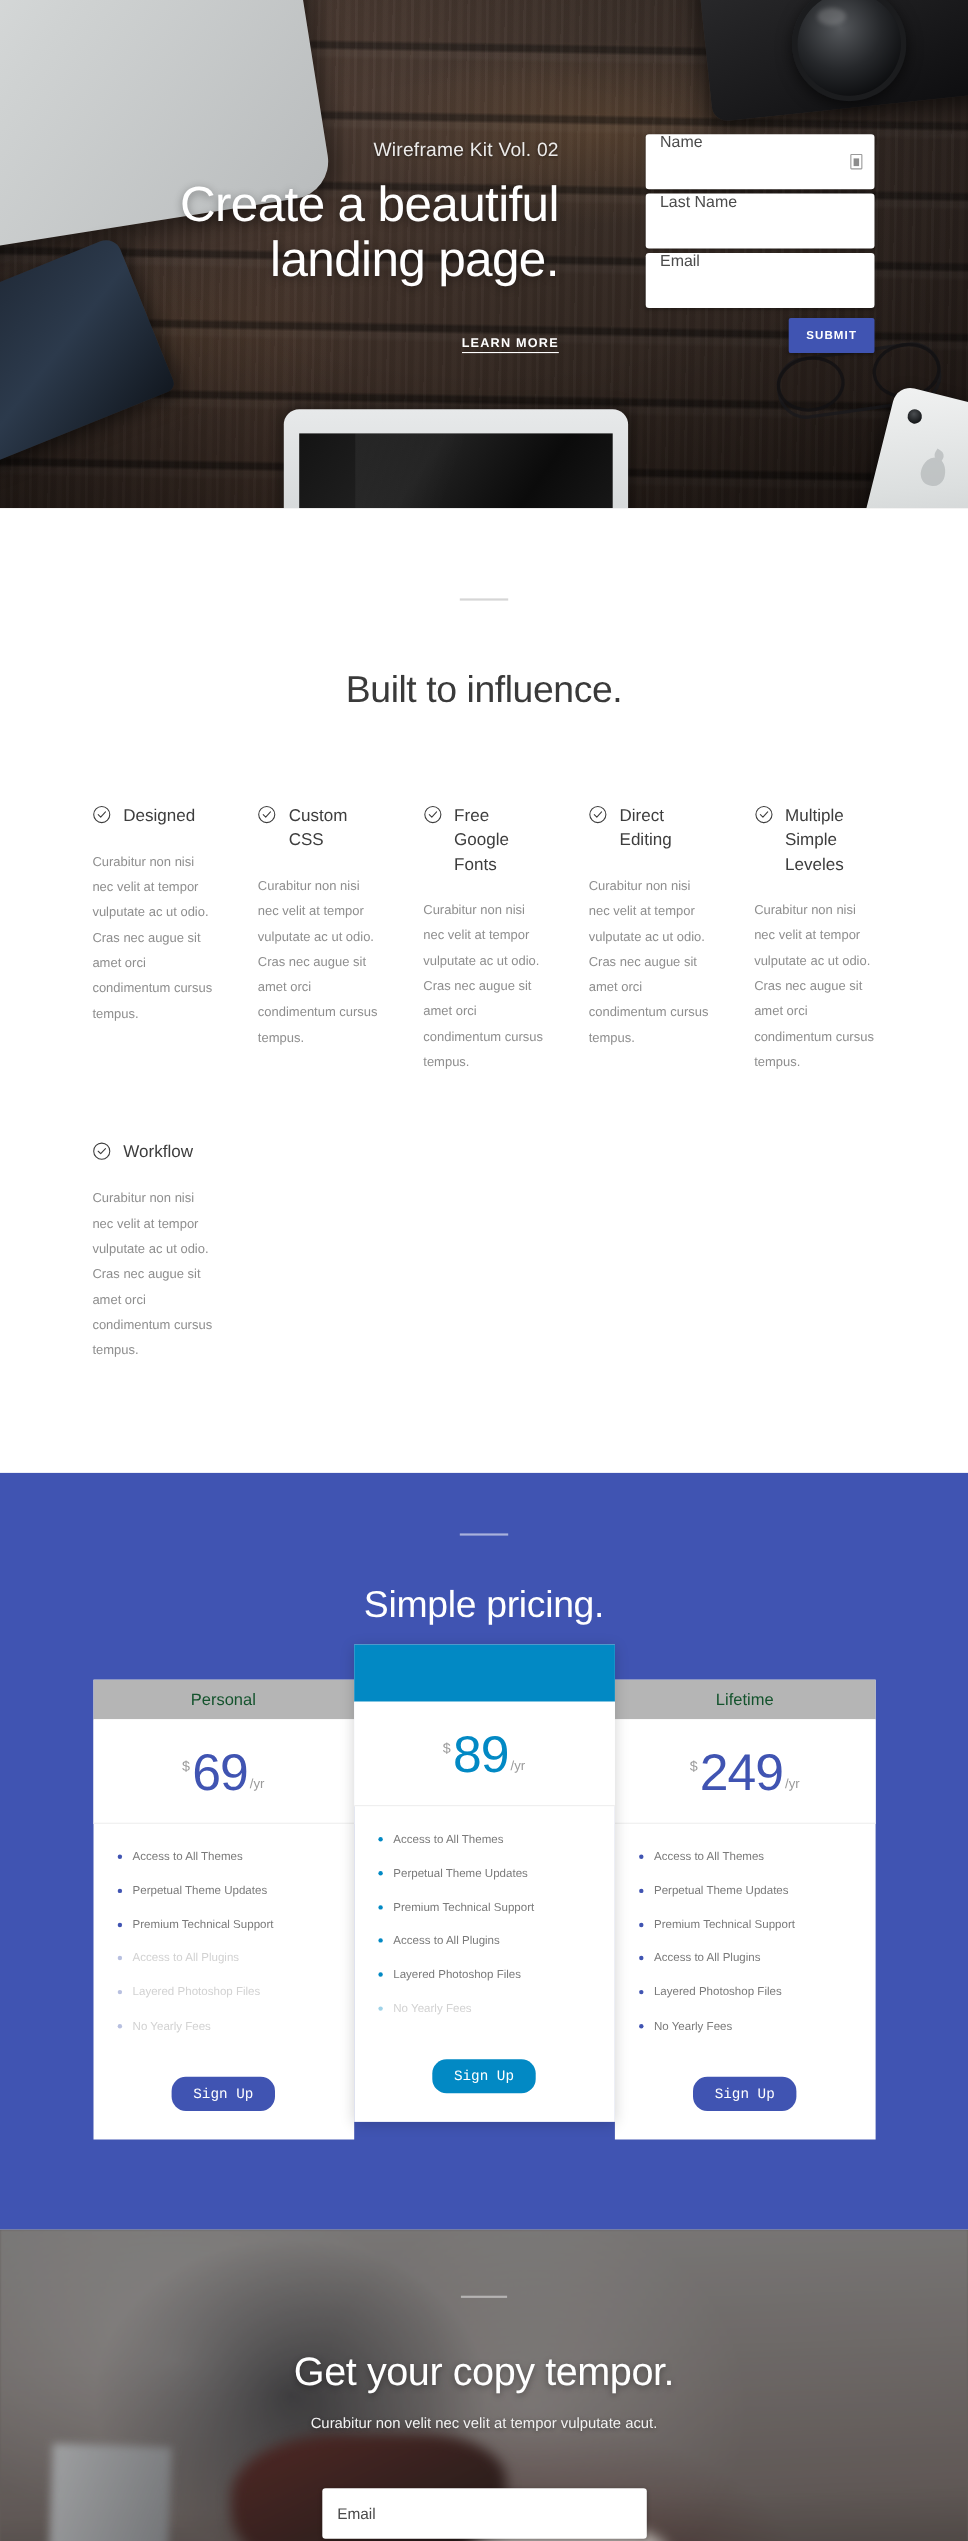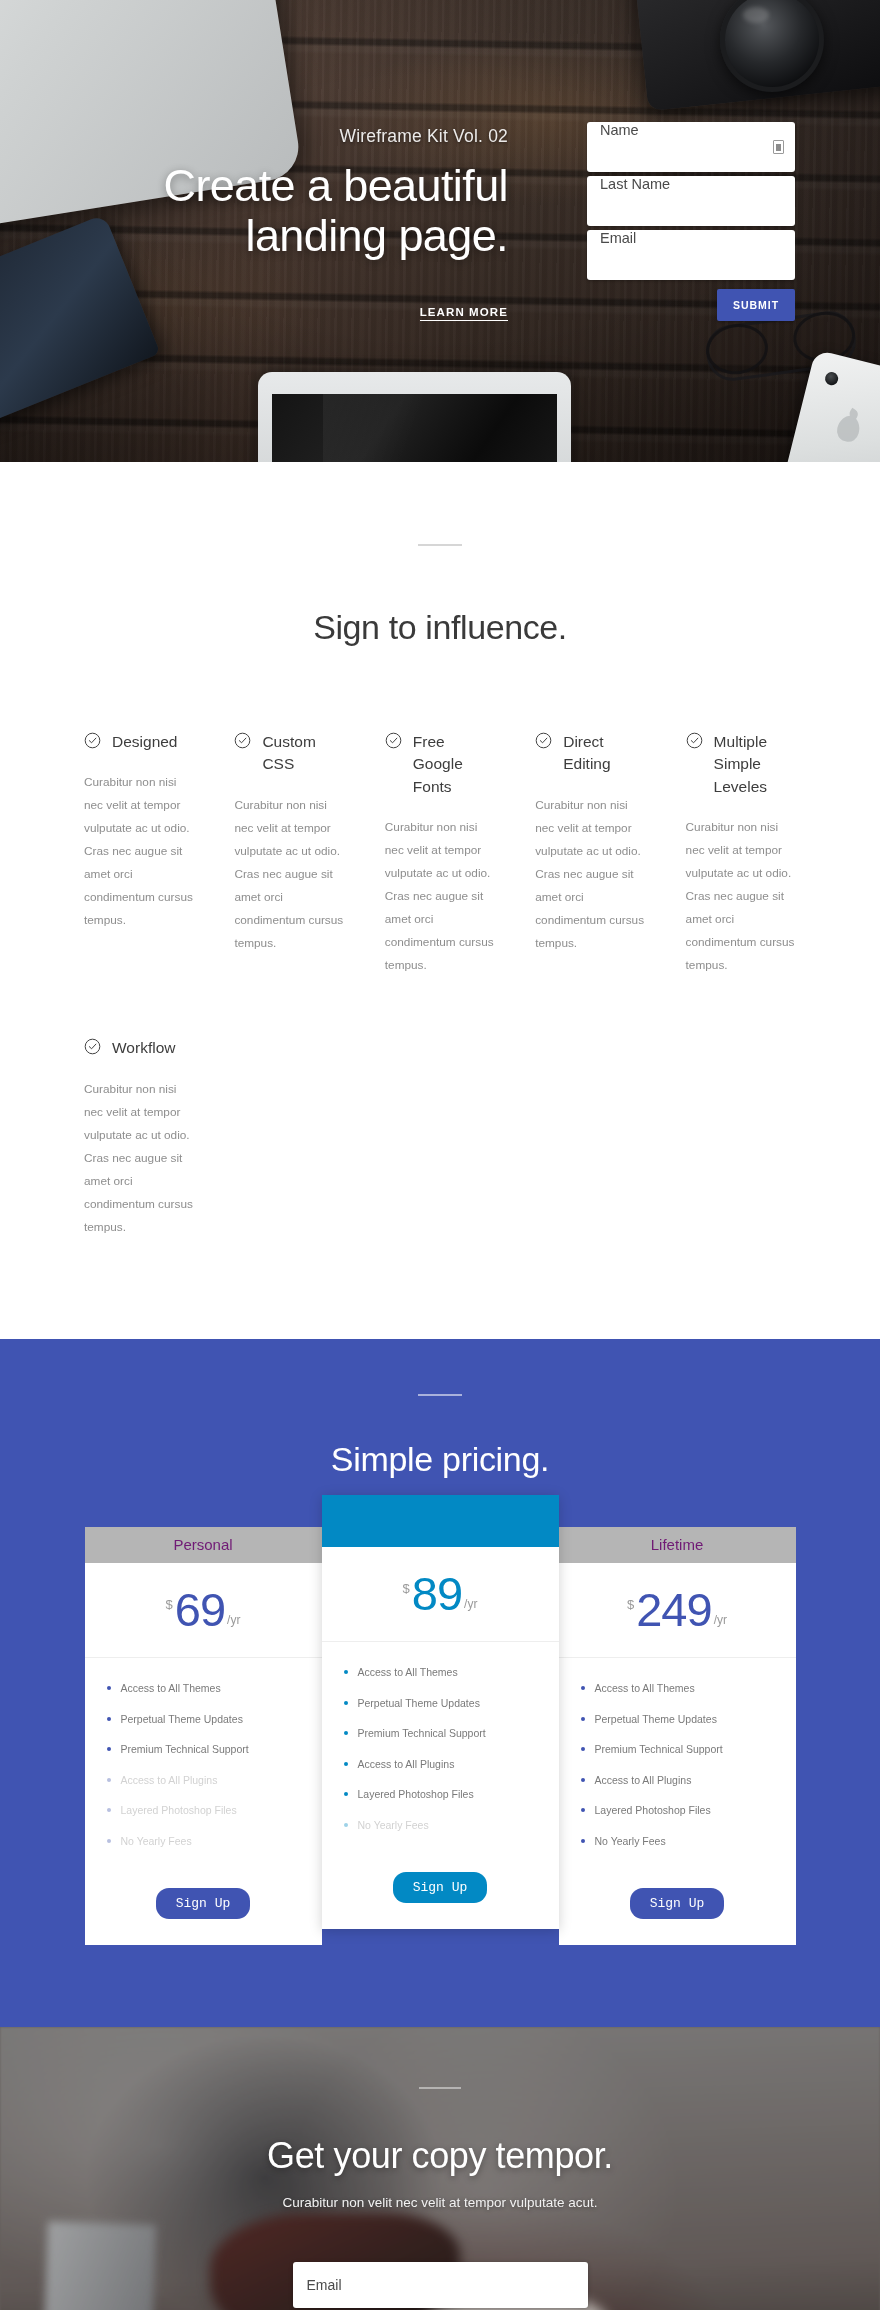--- a/index.html
+++ b/index.html
@@ -290,21 +290,21 @@
   .card-featured {
     width: 237px;
     margin-top: -32px;
     z-index: 4;
     box-shadow: 0 2px 12px rgba(0,0,0,0.18);
   }
   .card-head {
     height: 36px;
     display: flex; align-items: center; justify-content: center;
     background: #b5b5b5;
-    color: #701a75;
+    color: #14532d;
     font-size: 15px; font-weight: 400;
   }
   .card-featured .card-head { background: #0289c4; height: 52px; }
   .price-box {
     height: 95px;
     display: flex; align-items: center; justify-content: center;
     border-bottom: 1px solid #eeeeee;
     background: #fff;
   }
   .price-inner { display: flex; align-items: flex-start; }
@@ -481,21 +481,21 @@
       </div>
       <div class="field">
         <span class="field-text">Email</span>
       </div>
       <button class="submit-btn">SUBMIT</button>
     </div>
   </section>
 
   <section class="features">
     <div class="mini-divider"></div>
-    <h2 class="section-title">Sign to influence.</h2>
+    <h2 class="section-title">Built to influence.</h2>
     <div class="feat-grid" id="feat-grid">
         <div class="feat-cell">
           <div class="feat-head">
             <span class="check-icon"><svg width="17" height="17" viewBox="0 0 20 20" fill="none">
                 <circle cx="10" cy="10" r="8.6" stroke="#3d3d3d" stroke-width="1.15"></circle>
                 <path d="M6.2 10.1 L8.9 12.7 L14.0 7.2" stroke="#3d3d3d" stroke-width="1.15" stroke-linecap="round" stroke-linejoin="round"></path>
               </svg></span>
             <span class="feat-name">Designed</span>
           </div>
           <p class="feat-body">Curabitur non nisi nec velit at tempor vulputate ac ut odio. Cras nec augue sit amet orci condimentum cursus tempus.</p>

